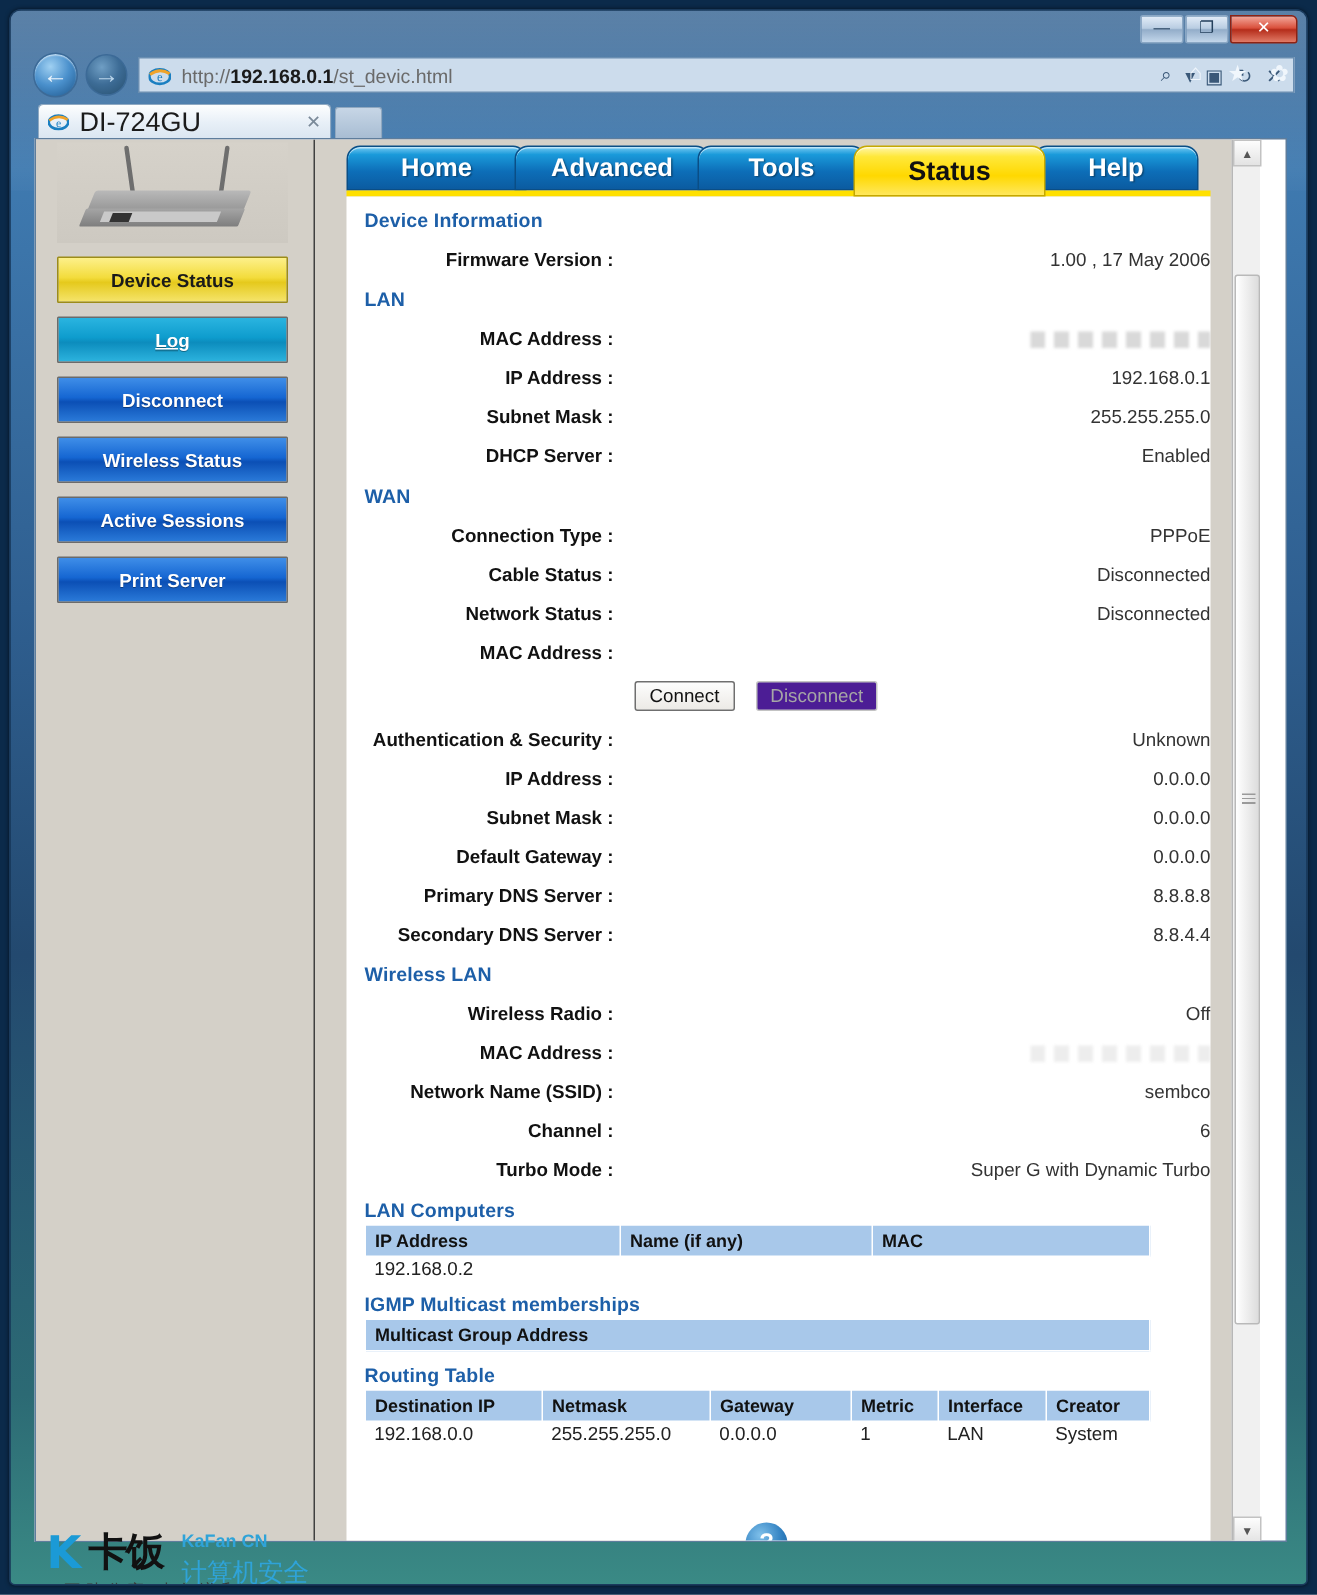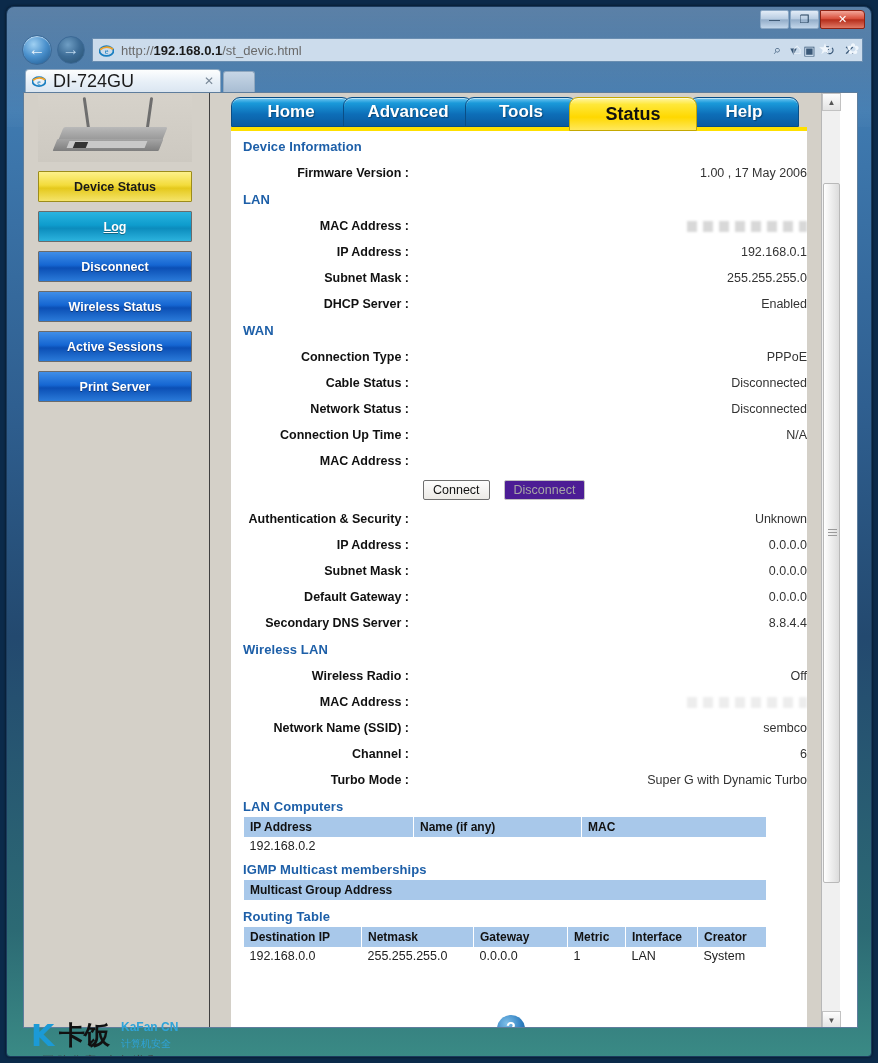--- a/index.html
+++ b/index.html
@@ -274,21 +274,21 @@
   #wm-k {
     position:absolute; left:2px; top:4px; font-size:30px; font-weight:bold;
     color:#1b9ad6; font-family:"DejaVu Sans", sans-serif; line-height:1;
   }
   #wm-cn {
     position:absolute; left:30px; top:5px; font-size:26px; font-weight:bold;
     color:#111; letter-spacing:-1px; line-height:1;
     font-family:"DejaVu Sans", sans-serif;
   }
   #wm-sub1 { position:absolute; left:92px; top:3px; font-size:12px; color:#2fa3d8; font-weight:bold;}
-  #wm-sub2 { position:absolute; left:92px; top:20px; font-size:10px; color:#2fa3d8;
+  #wm-sub2 { position:absolute; left:92px; top:20px; font-size:17px; color:#2fa3d8;
              font-family:"DejaVu Sans", sans-serif;}
   #wm-bot { position:absolute; left:14px; top:36px; font-size:11px; color:#3a3a3a;
             letter-spacing:3px; font-family:"DejaVu Sans", sans-serif;}
 </style>
 </head>
 <body>
 
 <div id="window">
   <div id="glass-top"></div>
 
@@ -441,24 +441,20 @@
             </div>
           <div class="row">
               <div class="rlabel">Cable Status :</div>
               <div class="rvalue">Disconnected</div>
             </div>
           <div class="row">
               <div class="rlabel">Network Status :</div>
               <div class="rvalue">Disconnected</div>
             </div>
           <div class="row">
-              <div class="rlabel">Connection Up Time :</div>
-              <div class="rvalue">N/A</div>
-            </div>
-          <div class="row">
               <div class="rlabel">MAC Address :</div>
               <div class="rvalue"></div>
             </div>
 
           <div id="btnrow">
             <div class="pbtn">Connect</div>
             <div class="pbtn dis">Disconnect</div>
           </div>
 
           <div class="row">
@@ -469,20 +465,24 @@
               <div class="rlabel">IP Address :</div>
               <div class="rvalue">0.0.0.0</div>
             </div>
           <div class="row">
               <div class="rlabel">Subnet Mask :</div>
               <div class="rvalue">0.0.0.0</div>
             </div>
           <div class="row">
               <div class="rlabel">Default Gateway :</div>
               <div class="rvalue">0.0.0.0</div>
+            </div>
+          <div class="row">
+              <div class="rlabel">Primary DNS Server :</div>
+              <div class="rvalue">8.8.8.8</div>
             </div>
           <div class="row">
               <div class="rlabel">Secondary DNS Server :</div>
               <div class="rvalue">8.8.4.4</div>
             </div>
 
           <div class="sect">Wireless LAN</div>
           <div class="row">
               <div class="rlabel">Wireless Radio :</div>
               <div class="rvalue">Off</div>

